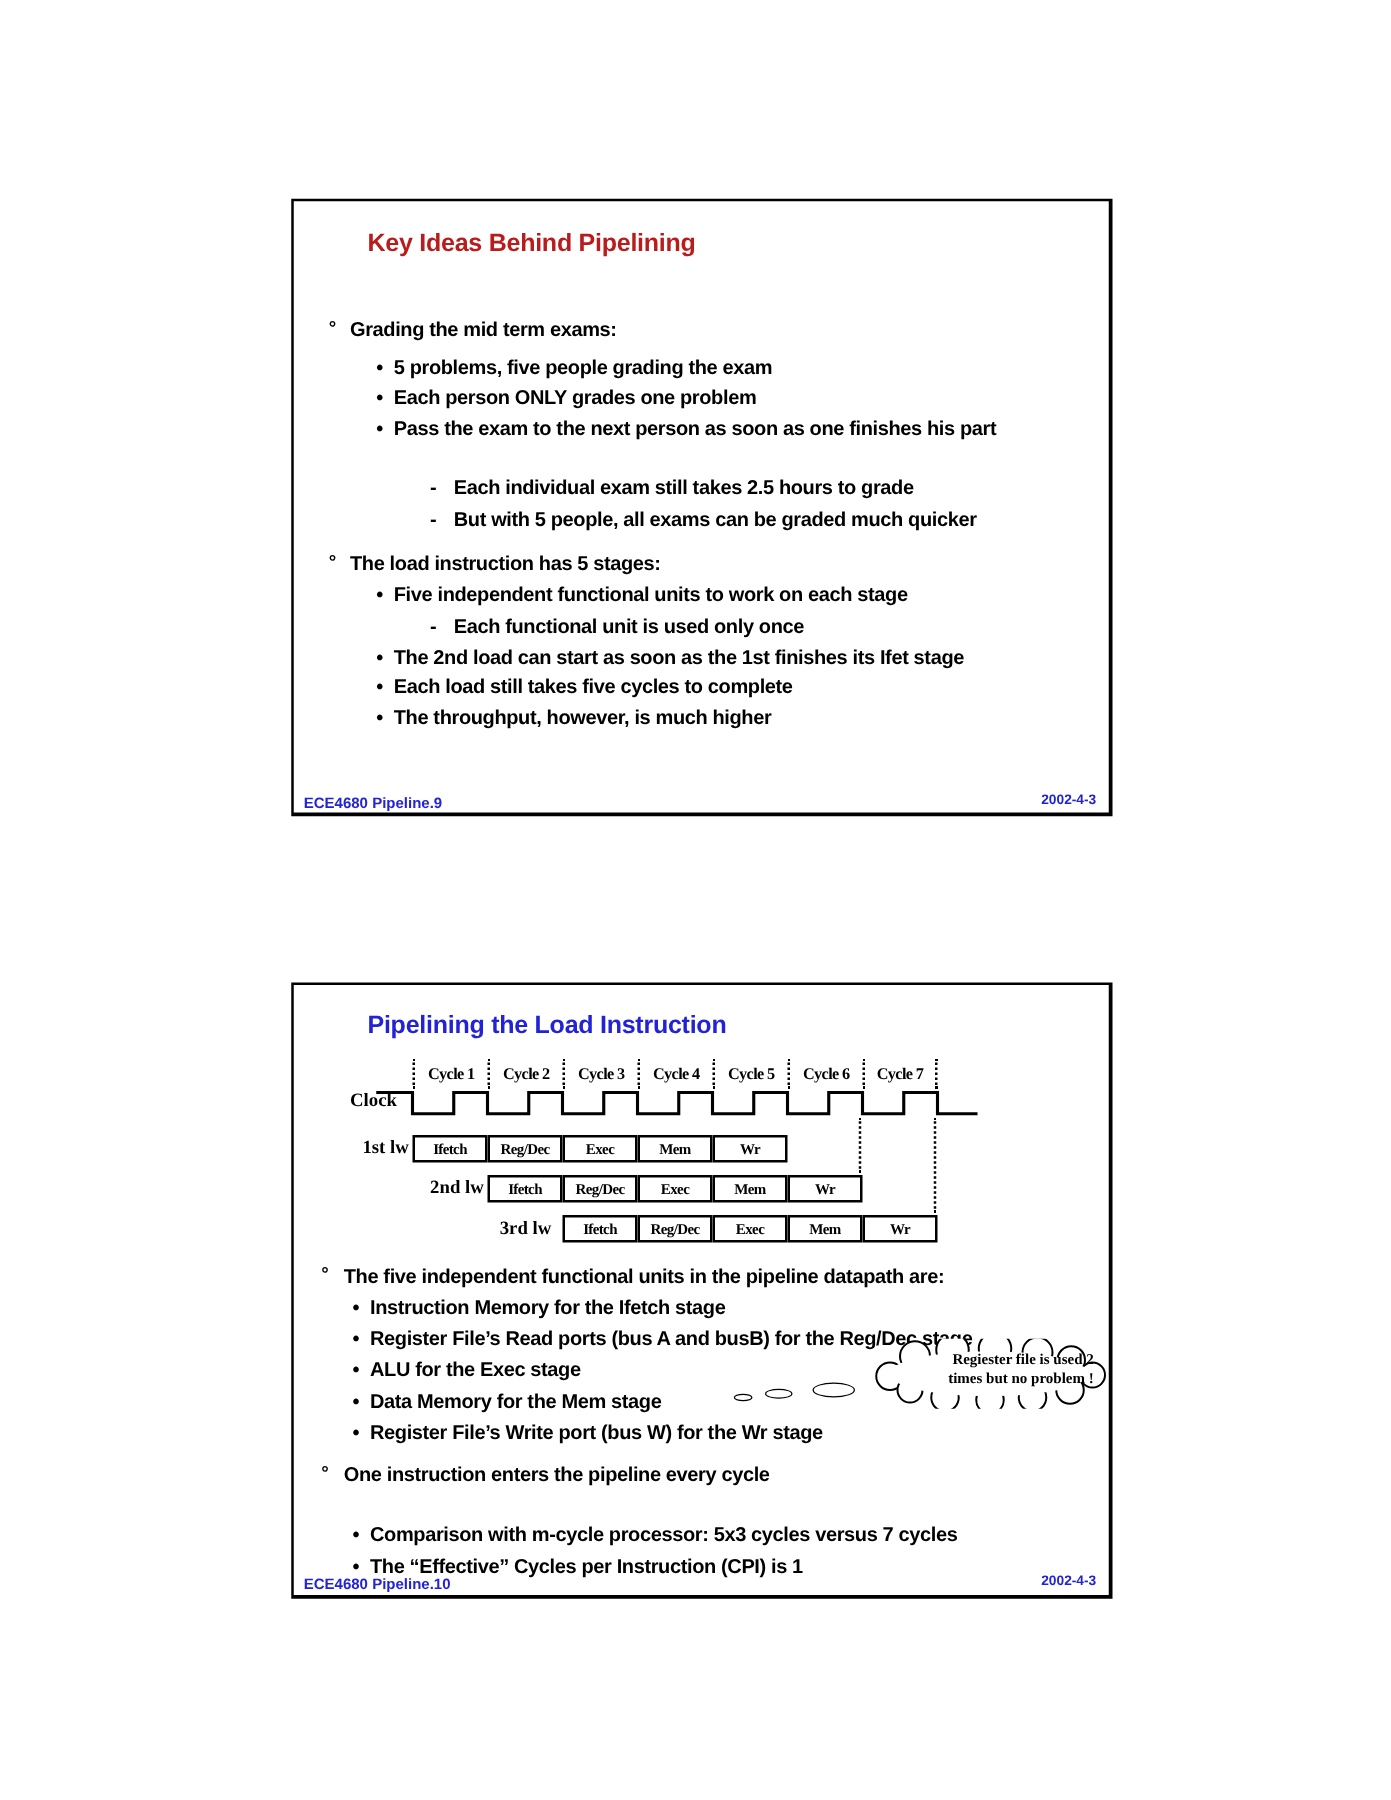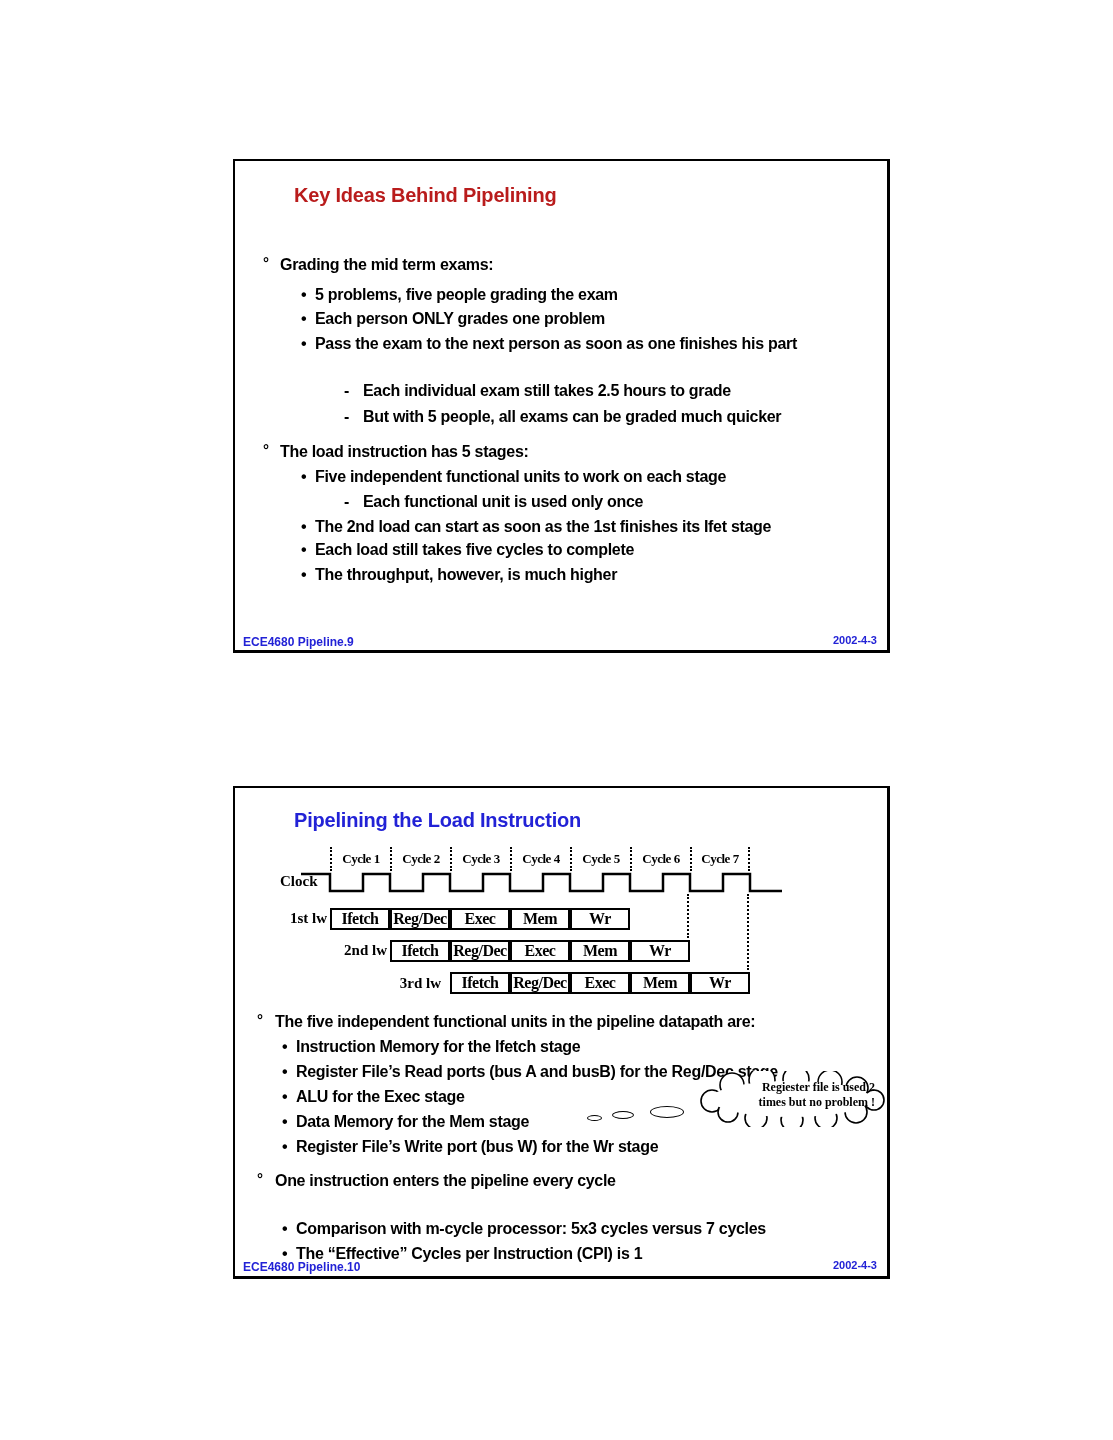--- a/index.html
+++ b/index.html
@@ -29,21 +29,21 @@
        display:flex;align-items:center;justify-content:center;
        font-family:"Liberation Serif",serif;font-weight:bold;font-size:13px;letter-spacing:-0.5px;}
   .cyc:last-child{border-right:2px dotted #000;}
   .clock-label{position:absolute;left:45px;top:85px;width:47px;text-align:left;
        font-size:15px;}
   .clock-svg{position:absolute;left:60px;top:80px;}
   .prow{position:absolute;display:flex;}
   .prow1{left:95px;top:120px;} .prow2{left:155px;top:152px;} .prow3{left:215px;top:184px;}
   .pbox{width:60px;height:22px;box-sizing:border-box;border:2.5px solid #000;background:#fff;
         display:flex;align-items:center;justify-content:center;
-        font-family:"Liberation Serif",serif;font-weight:bold;font-size:16px;letter-spacing:-0.5px;text-align:center;}
+        font-family:"Liberation Serif",serif;font-weight:bold;font-size:12px;letter-spacing:-0.5px;text-align:center;}
   .prowlab{position:absolute;width:90px;text-align:right;font-size:15px;}
   .plab1{left:2px;top:122px;} .plab2{left:62px;top:154px;} .plab3{left:116px;top:187px;}
   .drop{position:absolute;border-left:2.5px dotted #000;width:0;}
   .drop1{left:452px;top:106px;height:44px;}
   .drop2{left:512px;top:106px;height:76px;}
   
   .cloud-svg{position:absolute;left:455px;top:283px;}
   .cloud-text{position:absolute;left:470px;top:292px;width:170px;text-align:right;
       font-family:"Liberation Serif",serif;font-weight:bold;font-size:12px;line-height:15px;}
   .bub{position:absolute;border:1.5px solid #000;border-radius:50%;background:#fff;box-sizing:border-box;}

